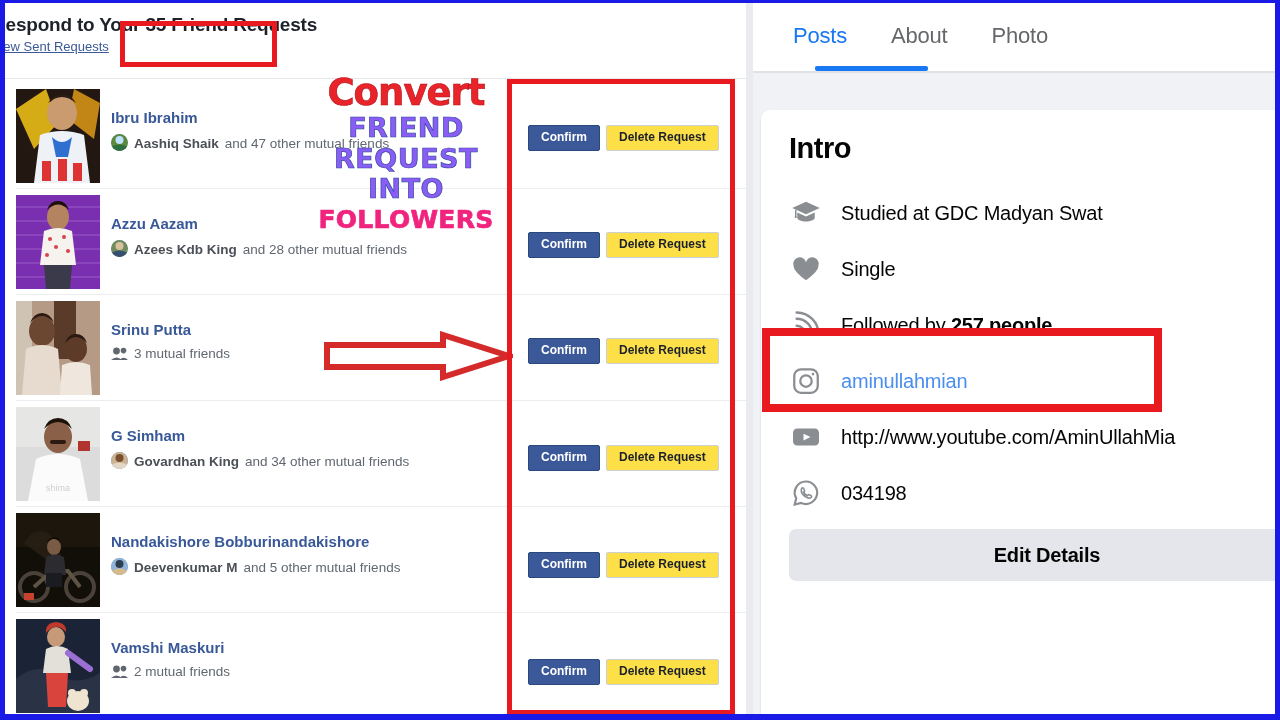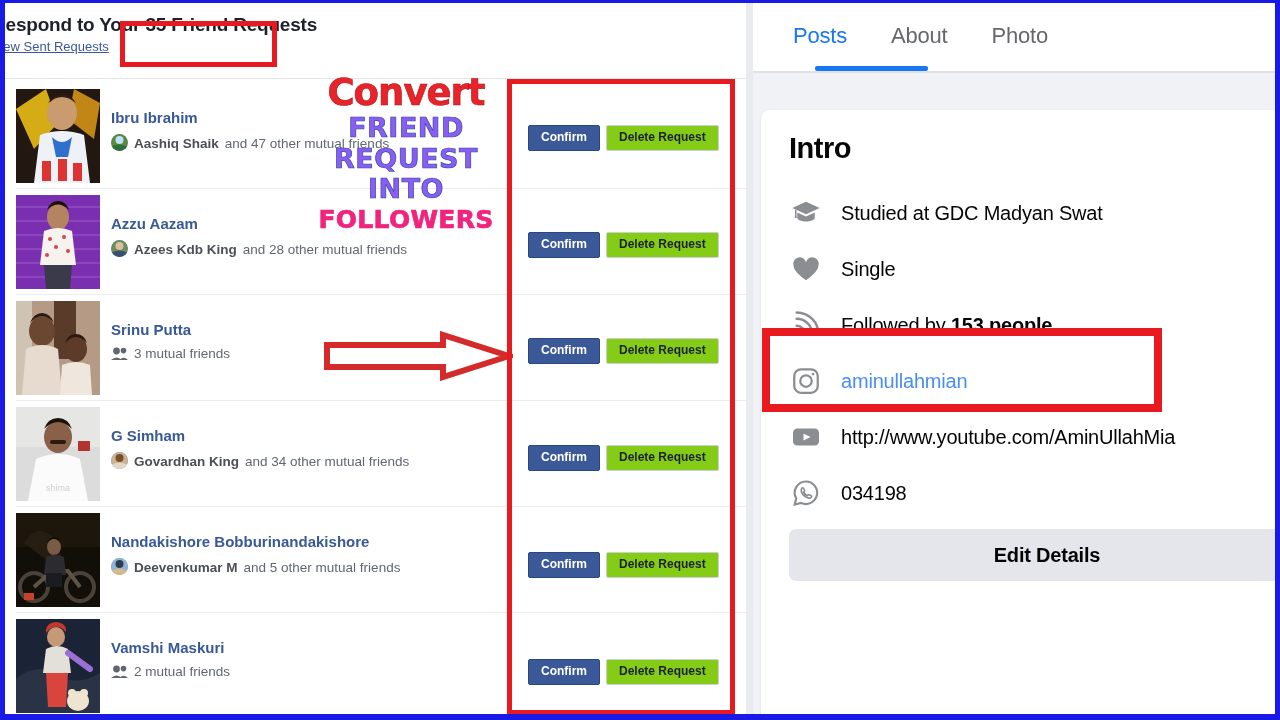--- a/index.html
+++ b/index.html
@@ -138,21 +138,21 @@
     font-size: 12px;
     font-weight: bold;
     border: 1px solid #29487d;
     border-radius: 2px;
     padding: 5px 12px 6px;
     line-height: 13px;
     white-space: nowrap;
     cursor: pointer;
   }
   .btn-delete {
-    background: #84cc16;
+    background: #fde047;
     color: #1d2129;
     font-size: 12px;
     font-weight: bold;
     border: 1px solid #ccd0d5;
     border-radius: 2px;
     padding: 5px 12px 6px;
     line-height: 13px;
     white-space: nowrap;
     cursor: pointer;
   }
@@ -638,21 +638,21 @@
 
       <div class="intro-row">
         <span class="intro-ico">
           <svg width="30" height="30" viewBox="0 0 24 24" fill="none" stroke="#8a8d91" stroke-width="1.9" stroke-linecap="round">
             <circle cx="5.6" cy="18.4" r="1.5" fill="#8a8d91" stroke="none"></circle>
             <path d="M4.5 12.6 a7 7 0 0 1 7 7"></path>
             <path d="M4.5 7 a12.6 12.6 0 0 1 12.6 12.6"></path>
             <path d="M4.5 2 a17.6 17.6 0 0 1 17.6 17.6"></path>
           </svg>
         </span>
-        <span class="intro-txt"><span>Followed by </span><b>153 people</b></span>
+        <span class="intro-txt"><span>Followed by </span><b>257 people</b></span>
       </div>
 
       <div class="intro-row">
         <span class="intro-ico">
           <svg width="30" height="30" viewBox="0 0 24 24" fill="none" stroke="#8a8d91" stroke-width="1.8">
             <rect x="2.6" y="2.6" width="18.8" height="18.8" rx="5.4"></rect>
             <circle cx="12" cy="12" r="4.6"></circle>
             <circle cx="17.6" cy="6.4" r="1.1" fill="#8a8d91" stroke="none"></circle>
           </svg>
         </span>

